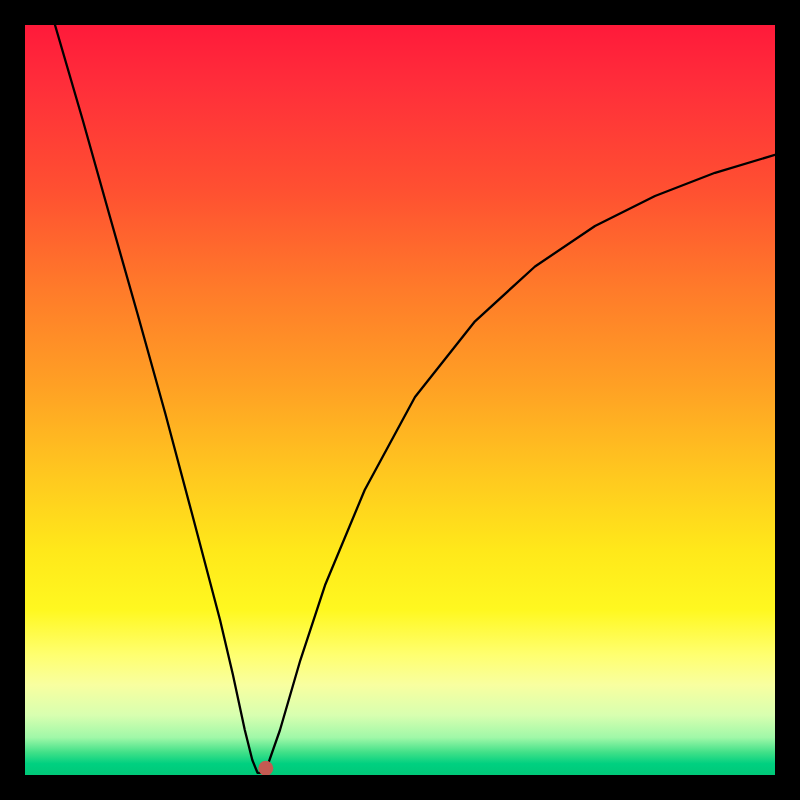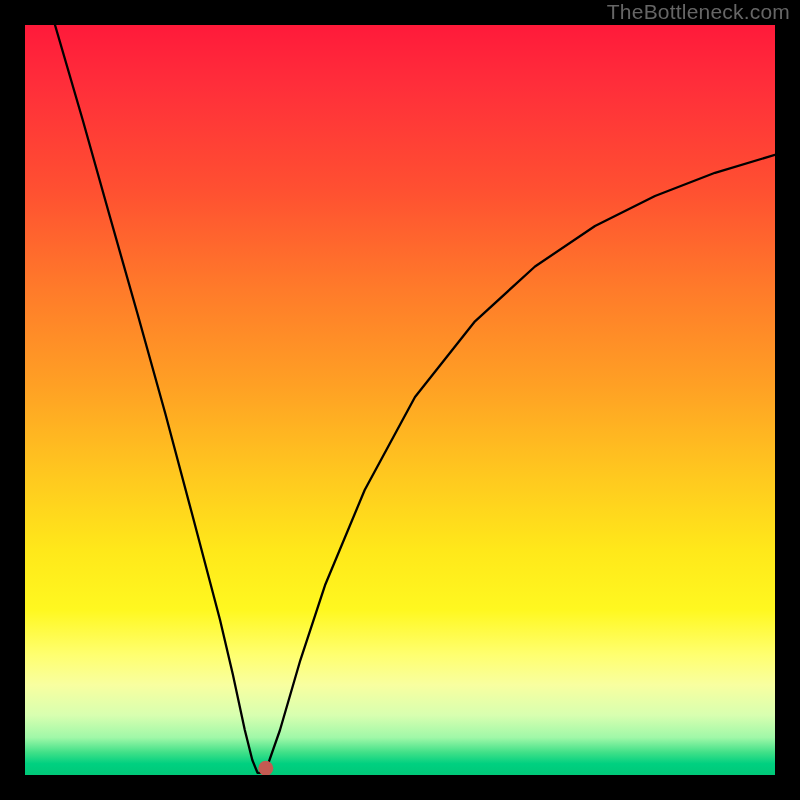--- a/index.html
+++ b/index.html
@@ -68,21 +68,20 @@
     left: 0;
     width: 100%;
     height: 100%;
   }
 </style>
 </head>
 <body>
 
 <div class="frame">
 
-  <div class="watermark">TheBottleneck.com</div>
 
   <div class="plot-area">
     <div class="gradient"></div>
 
     <svg class="curve" viewBox="0 0 750 750" preserveAspectRatio="none">
       <path fill="none" stroke="#000" stroke-width="2.3" stroke-linejoin="round" stroke-linecap="round" d="M30.0 0.0 L57.8 95.3 L84.8 191.3 L112.5 288.8 L140.3 388.5 L167.3 489.8 L195.0 594.8 L207.7 648.8 L219.8 705.0 L227.3 735.0 L232.5 747.8 L240.0 747.8 L255.0 705.0 L275.3 635.3 L300.0 560.3 L339.7 465.0 L390.0 372.0 L450.0 296.3 L510.0 241.5 L570.0 201.0 L630.0 171.0 L690.0 147.8 L750.0 129.8"></path>
       <circle fill="#c45a52" cx="240.8" cy="743.3" r="7.5"></circle>
     </svg>
   </div>
 </div>

